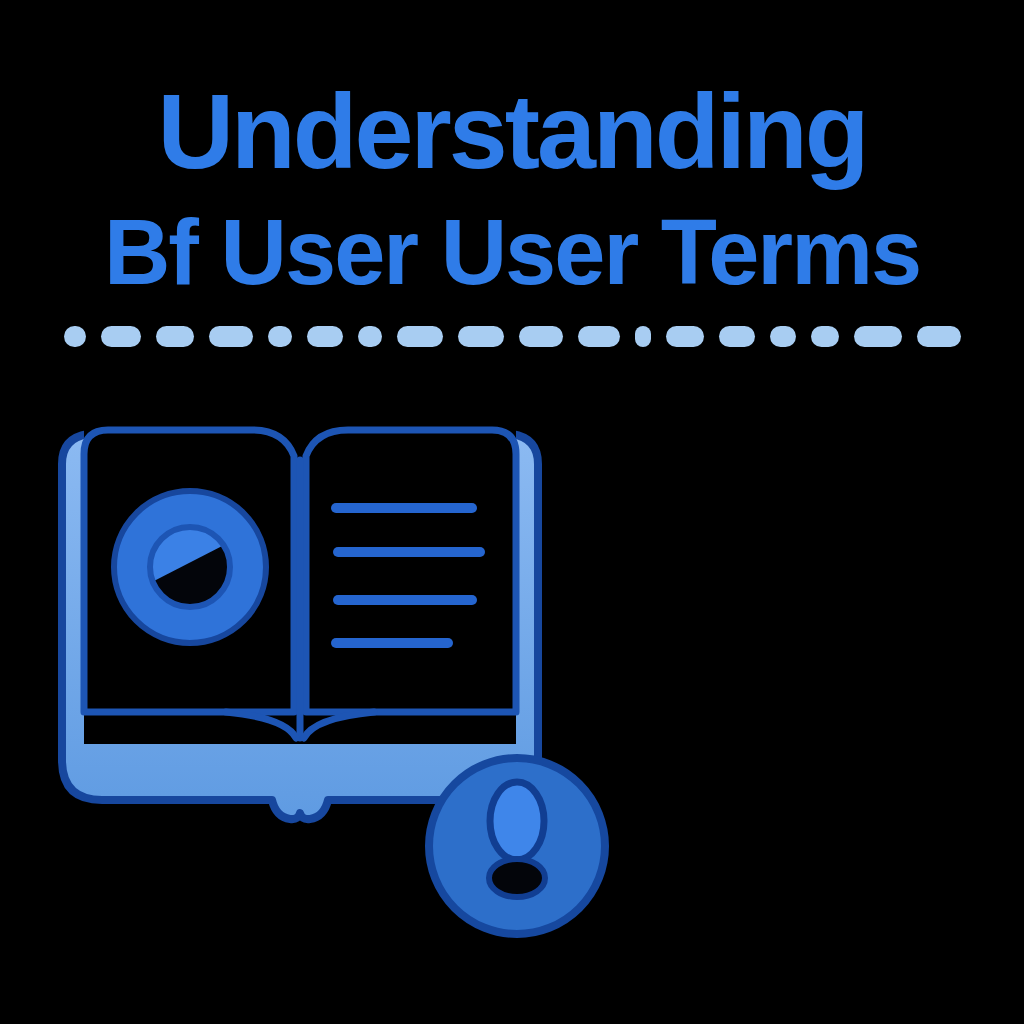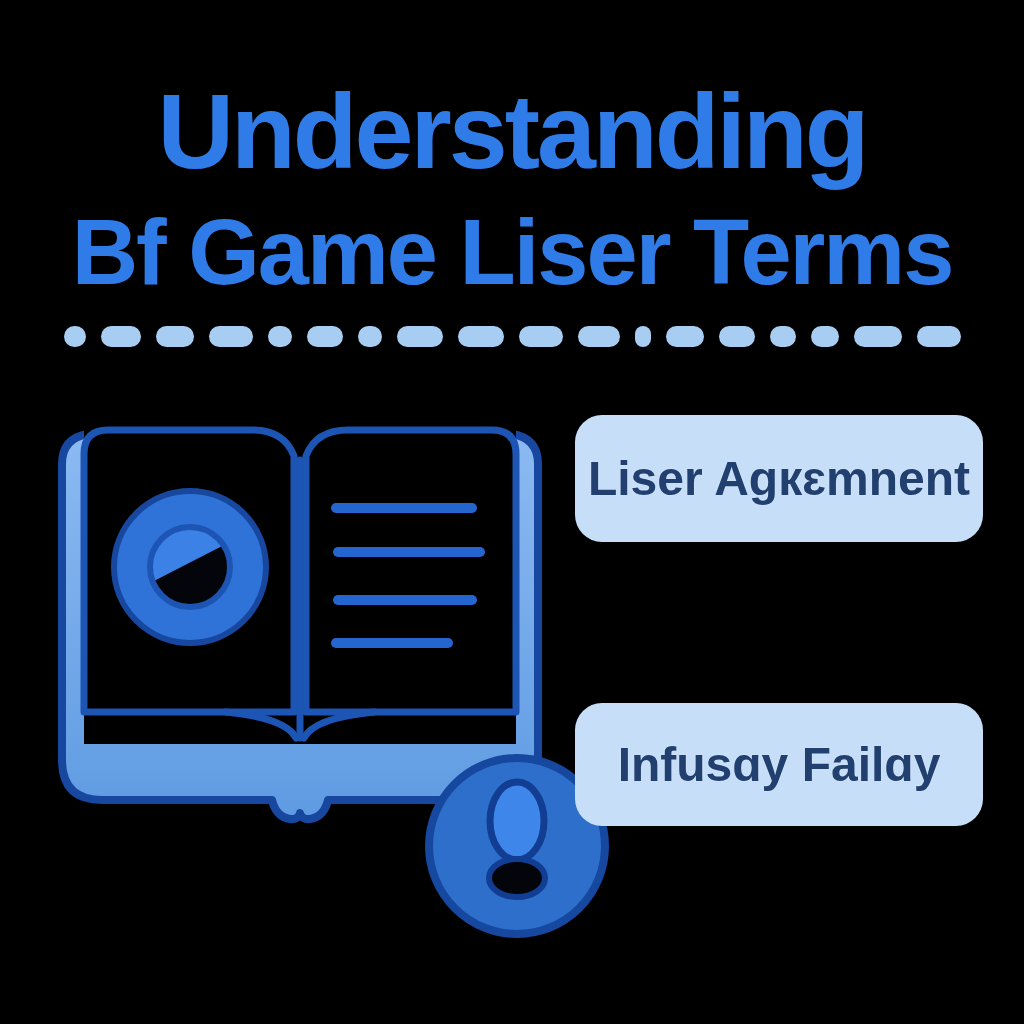--- a/index.html
+++ b/index.html
@@ -55,21 +55,21 @@
   .box-0{top:415px;height:127px;}
   .box-1{top:558px;height:129px;}
   .box-2{top:703px;height:123px;}
 </style>
 </head>
 <body>
 
 <div class="canvas">
 
   <div class="title-line1">Understanding</div>
-  <div class="title-line2">Bf Game Liser Terms</div>
+  <div class="title-line2">Bf User User Terms</div>
 
   <div class="separator" id="separator">
       <span class="dash" style="width: 22px;"></span>
       <span class="dash" style="width: 40px;"></span>
       <span class="dash" style="width: 38px;"></span>
       <span class="dash" style="width: 44px;"></span>
       <span class="dash" style="width: 24px;"></span>
       <span class="dash" style="width: 36px;"></span>
       <span class="dash" style="width: 24px;"></span>
       <span class="dash" style="width: 46px;"></span>
@@ -149,20 +149,14 @@
       <path d="M 296 235 L 408 235"></path>
     </g>
 
     <g>
       <circle cx="477" cy="438" r="88" fill="#2d6fca" stroke="#16489f" stroke-width="8"></circle>
       <ellipse cx="477" cy="413" rx="27" ry="39" fill="#3f86ea" stroke="#113e92" stroke-width="7"></ellipse>
       <ellipse cx="477" cy="470" rx="28" ry="19" fill="#03050a" stroke="#113e92" stroke-width="6"></ellipse>
     </g>
   </svg>
 
-  <div class="term-box box-0">
-    <span class="term-label">Liser Agкɛmnent</span>
-  </div>
-  <div class="term-box box-2">
-    <span class="term-label">Infusɑy Failɑy</span>
-  </div>
 
 </div>
 
 </body></html>

